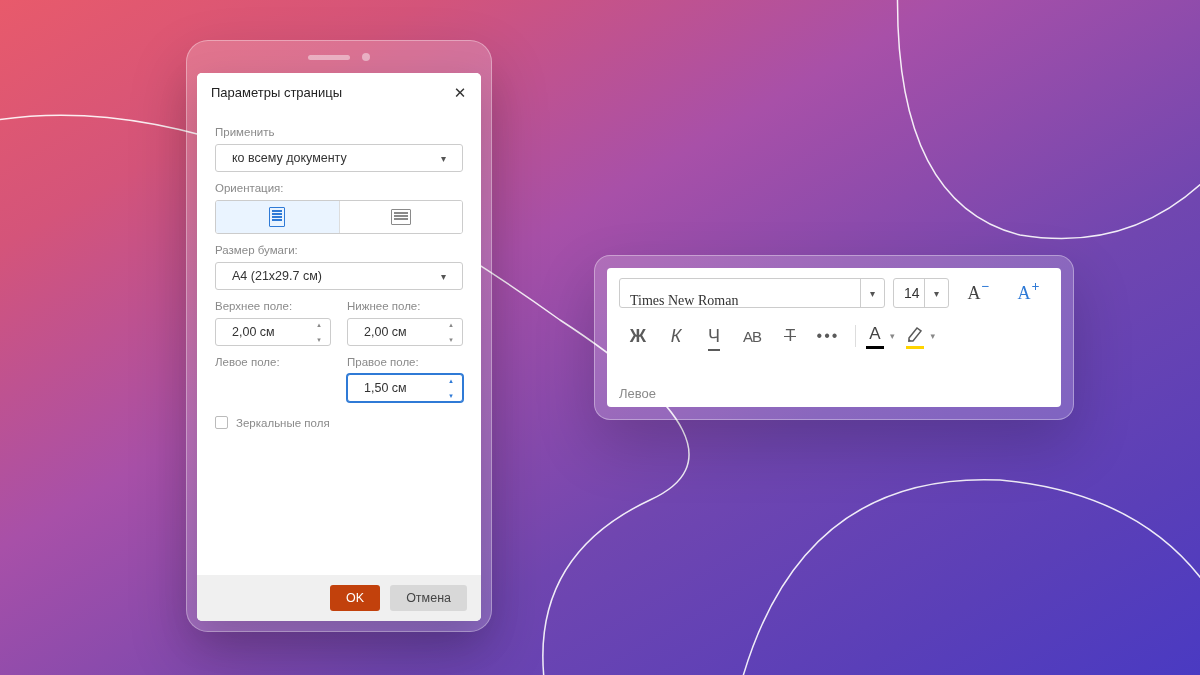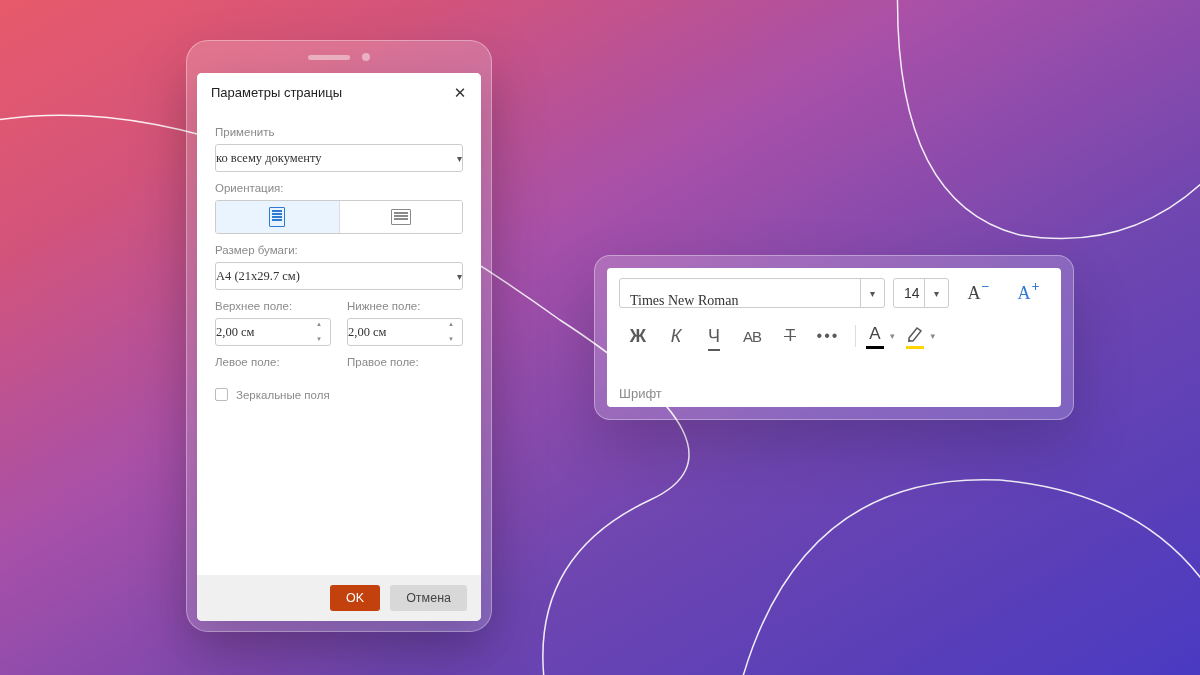--- a/index.html
+++ b/index.html
@@ -48,29 +48,28 @@
     flex: 1;
     padding: 6px 18px 10px;
     background: #fff;
     overflow: hidden;
   }
   .label { font-size: 11.5px; color: #8a8a8a; margin: 10px 0 6px; }
   .select, .spinner {
     width: 100%;
     border: 1px solid #ccc;
     border-radius: 3px;
-    padding: 5px 0;
+    padding: 5px 16px;
     font-size: 12.5px;
     color: #333;
     background: #fff;
     display: flex;
     align-items: center;
     justify-content: space-between;
     height: 28px;
-    font-family: Liberation Serif, serif;
   }
   .caret { font-size: 10px; color: #555; }
   .orient { display: flex; border: 1px solid #ccc; border-radius: 3px; overflow: hidden; height: 34px; }
   .orient-btn { flex: 1; display: flex; align-items: center; justify-content: center; background: #fff; }
   .orient-btn.active { background: #eaf4ff; }
   .orient-sep { width: 1px; background: #ddd; }
   .orient-ico { width: 16px; height: 20px; border: 1.5px solid #8a8a8a; border-radius: 1px; display: flex; flex-direction: column; padding: 2px 2px; gap: 1.5px; }
   .orient-ico.active { border-color: #2f7ad6; }
   .orient-ico span { height: 1.5px; background: #8a8a8a; }
   .orient-ico.active span { background: #2f7ad6; }
@@ -225,20 +224,27 @@
           </div>
         </div>
       </div>
 
       <div class="two-col">
         <div>
           <div class="label">Левое поле:</div>
         </div>
         <div>
           <div class="label">Правое поле:</div>
+          <div class="spinner focus">
+            <span>1,50 см</span>
+            <div class="spin-arrows">
+                <span class="up">▴</span>
+                <span class="dn">▾</span>
+              </div>
+          </div>
         </div>
       </div>
 
       <div class="check-row">
         <div class="check-box"></div>
         <span class="check-lbl">Зеркальные поля</span>
       </div>
     </div>
     <div class="dialog-footer">
       <button class="btn btn-primary">OK</button>
@@ -284,15 +290,15 @@
         <div class="fmt-color">
           <svg class="highlighter" viewBox="0 0 20 20">
             <path d="M4 14 L12 4 L16 7 L8 17 L4 17 Z" fill="none" stroke="#5a5a5a" stroke-width="1.5"></path>
             <path d="M3 18 L6 17 L4 15 Z" fill="#5a5a5a"></path>
           </svg>
           <div class="underline-bar" style="background:#ffd400"></div>
         </div>
         <span class="dd-caret">▾</span>
       </div>
     </div>
-    <div class="panel-label">Шрифт</div>
+    <div class="panel-label">Левое</div>
   </div>
 </div>
 
 </body></html>

